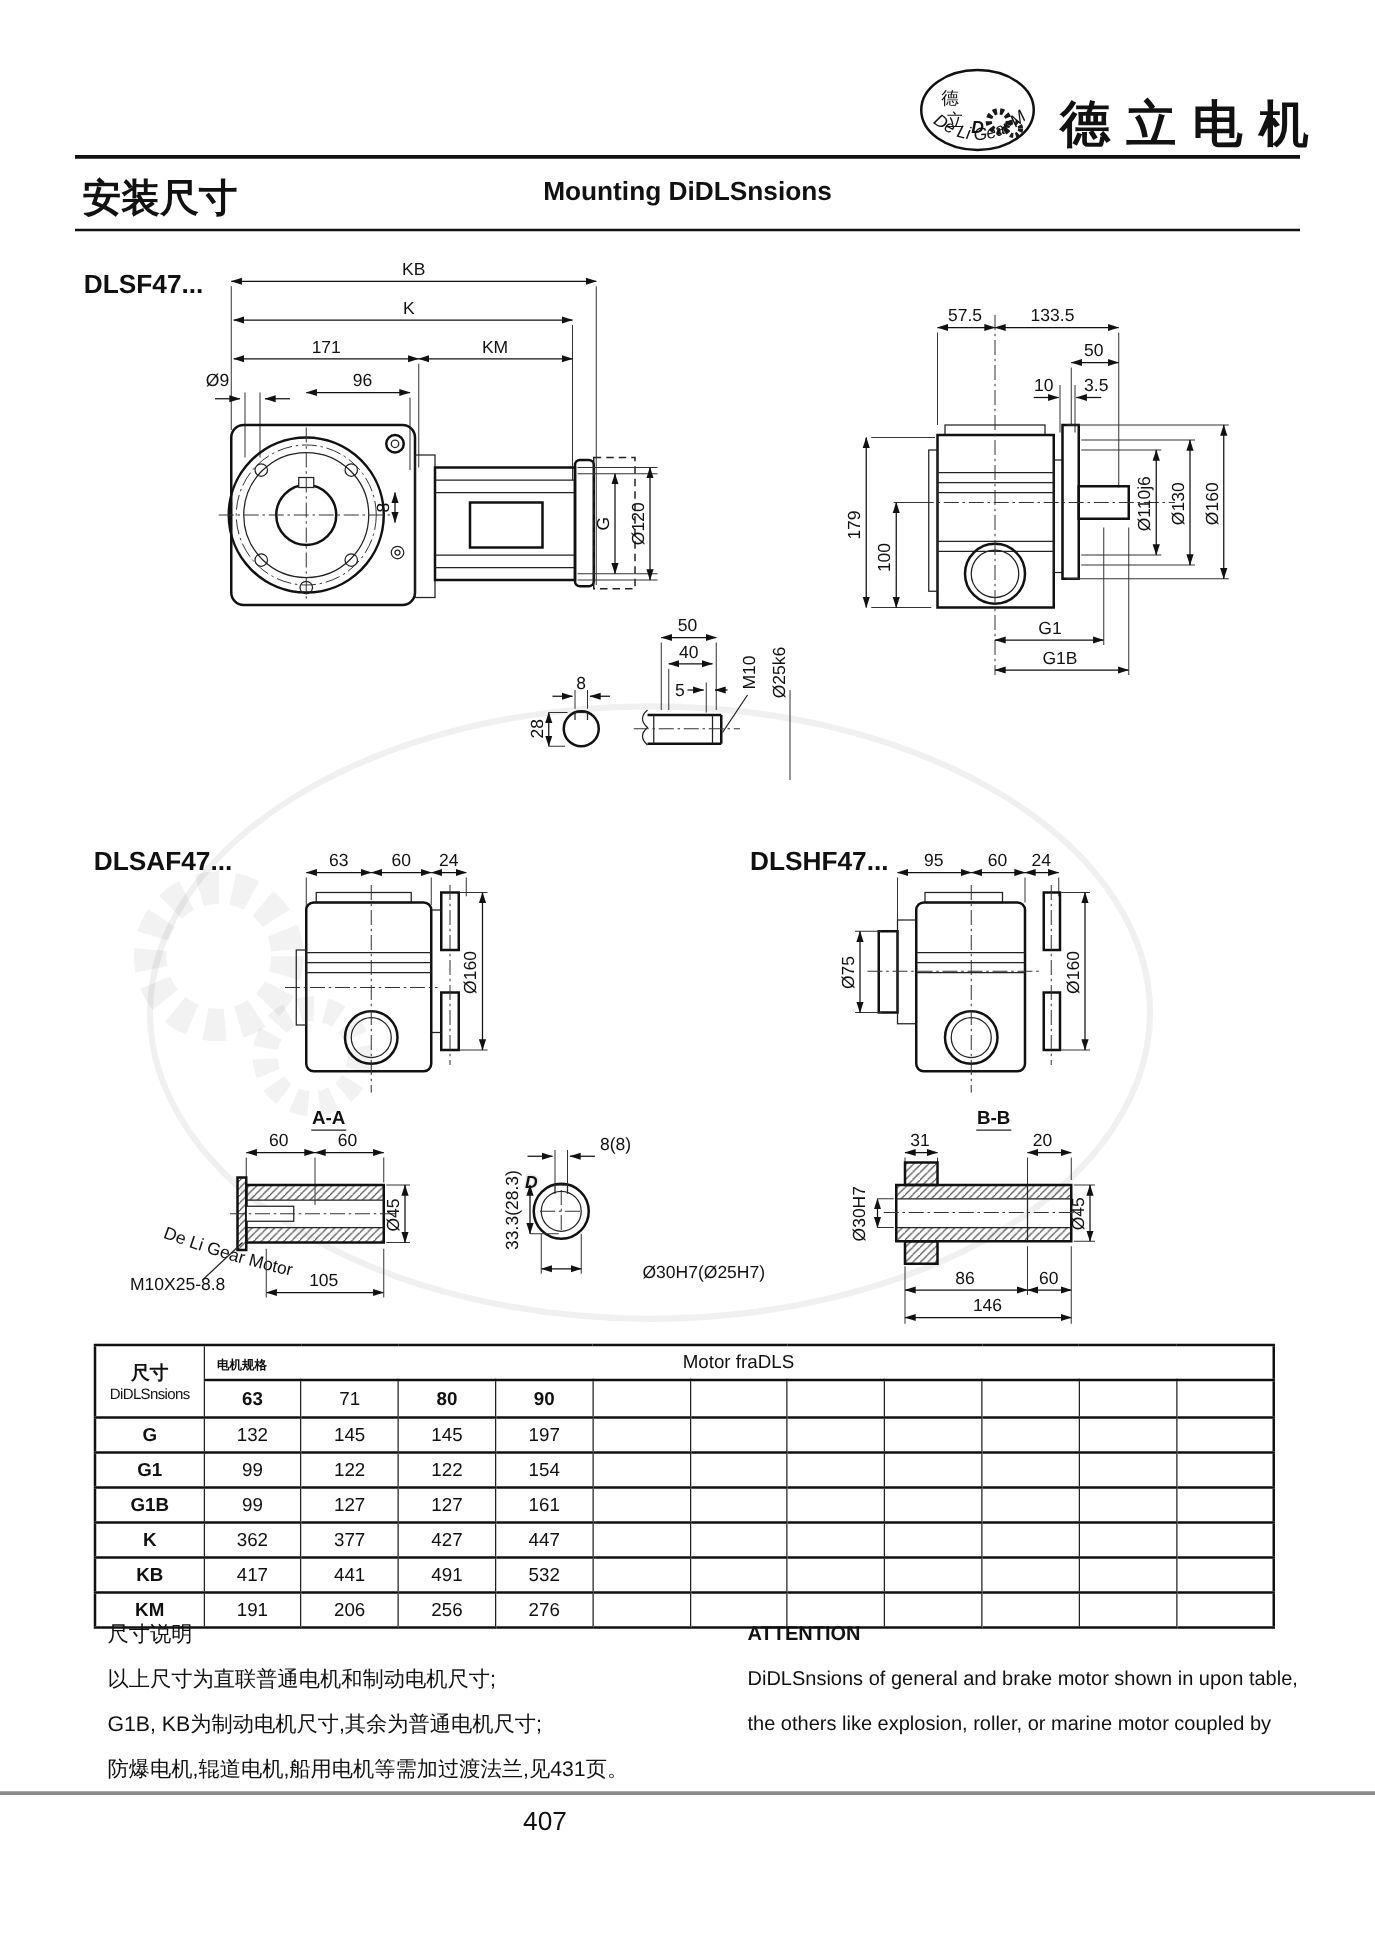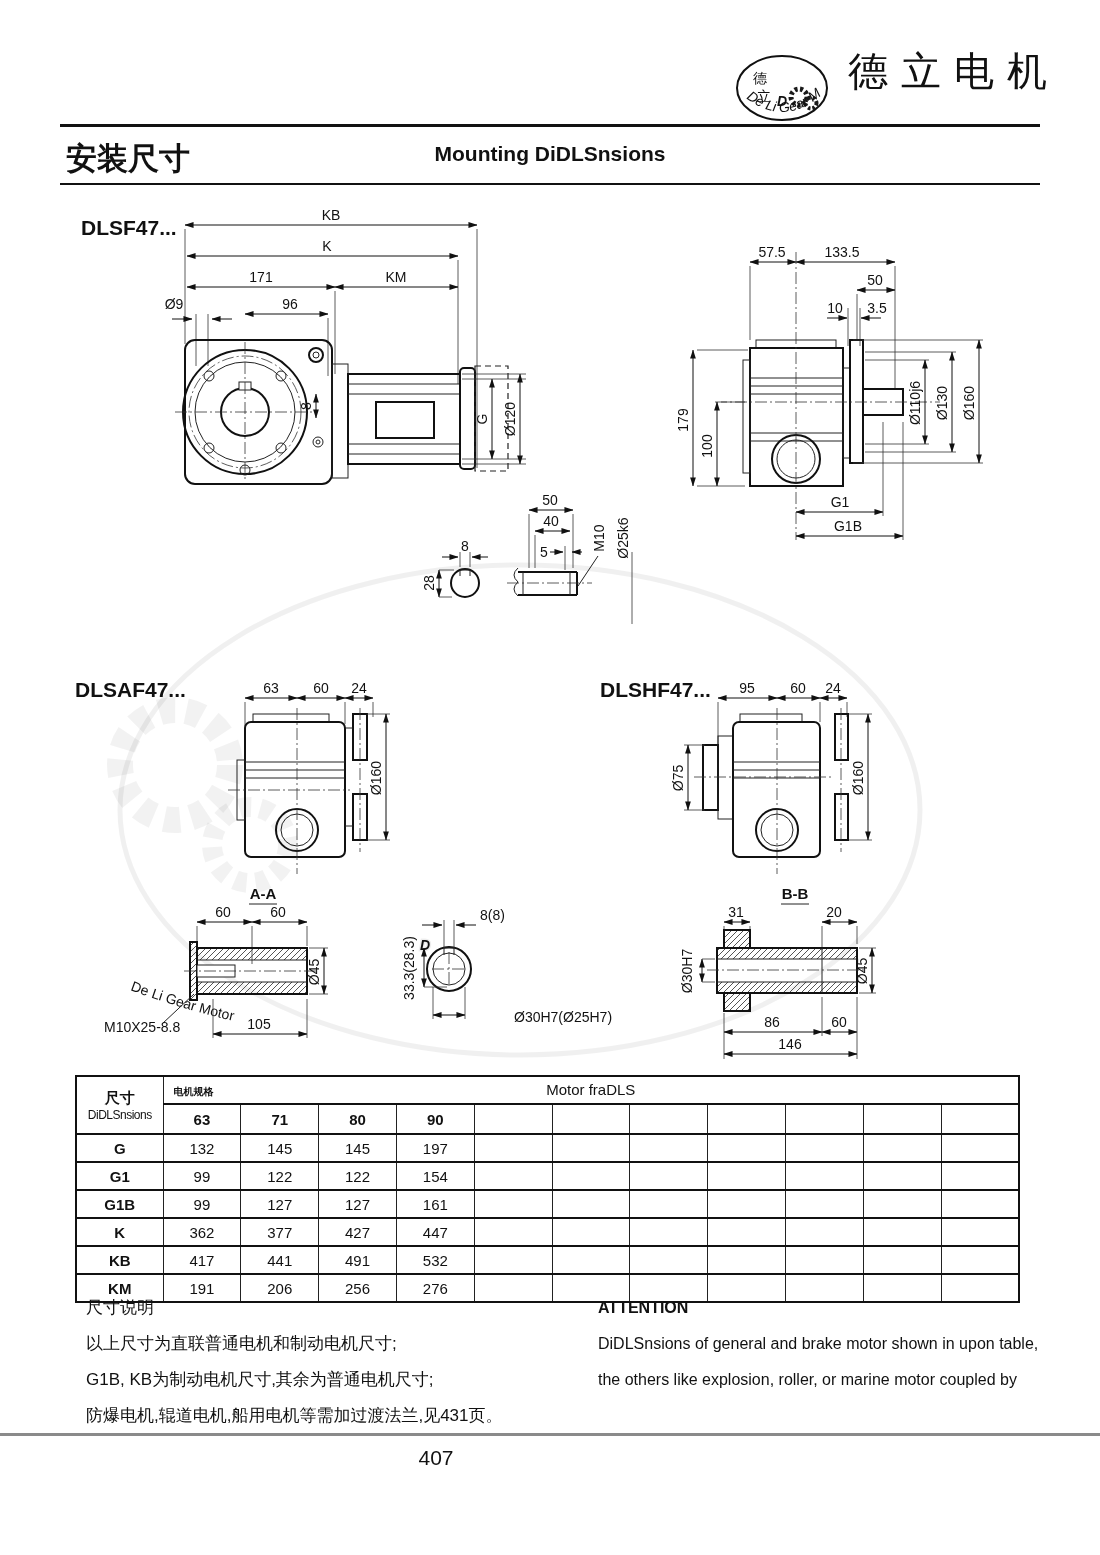--- a/index.html
+++ b/index.html
@@ -4,21 +4,21 @@
 <style>
   html,body{margin:0;padding:0;background:#fff}
   #page{position:relative;width:1100px;height:1555px;background:#fff;overflow:hidden;
         font-family:"Liberation Sans","DejaVu Sans",sans-serif;color:#111}
   
   .rule{position:absolute;background:#111}
   
   #title-cn{position:absolute;left:66px;top:138px;font-size:31px;font-weight:bold;z-index:2}
   #title-en{position:absolute;left:0;top:142px;width:1100px;text-align:center;font-size:21px;font-weight:bold;z-index:2}
   .model-label{position:absolute;font-size:21px;font-weight:bold;z-index:2}
-  #brand{position:absolute;left:848px;top:44px;font-size:40px;font-weight:normal;
+  #brand{position:absolute;left:848px;top:72px;font-size:40px;font-weight:bold;
          font-family:"Liberation Serif","DejaVu Serif",serif;letter-spacing:13px;white-space:nowrap;z-index:2}
   
   svg{position:absolute;z-index:2;overflow:visible}
   svg text{font-family:"Liberation Sans","DejaVu Sans",sans-serif;font-size:14px;fill:#111}
   svg text.slabel{font-size:15px;font-weight:bold}
   .thick{stroke:#111;stroke-width:2;fill:none}
   .thin{stroke:#222;stroke-width:1;fill:none}
   .fillw{fill:#fff}
   .dim{stroke:#111;stroke-width:1;fill:none;marker-start:url(#arr);marker-end:url(#arr)}
   .dime{stroke:#111;stroke-width:1;fill:none;marker-end:url(#arr)}
@@ -89,21 +89,21 @@
       <textPath href="#logoarc">De Li Gear Motor</textPath>
     </text>
   </svg>
   <div id="brand">德立电机</div>
 
   <div class="rule" style="left:60px;top:124px;width:980px;height:3px"></div>
   <div id="title-cn">安装尺寸</div>
   <div id="title-en">Mounting DiDLSnsions</div>
   <div class="rule" style="left:60px;top:183px;width:980px;height:2px"></div>
 
-  <div class="model-label" style="left:81px;top:216px">DLSF47...</div>
+  <div class="model-label" style="left:67px;top:216px">DLSF47...</div>
   <div class="model-label" style="left:75px;top:678px">DLSAF47...</div>
   <div class="model-label" style="left:600px;top:678px">DLSHF47...</div>
 
   <svg style="left:130px;top:216px" width="430" height="292">
     <g>
       <line class="dim" x1="55" y1="9" x2="347" y2="9"></line>
       <line class="ext" x1="55" y1="13" x2="55" y2="128"></line>
       <line class="ext" x1="347" y1="13" x2="347" y2="252"></line>
       <text x="201" y="4" text-anchor="middle">KB</text>
     </g>
@@ -561,21 +561,21 @@
           <div class="l1">尺寸</div>
           <div class="l2">DiDLSnsions</div>
         </th>
         <th class="group" colspan="11">
           <span class="gcn">电机规格</span>
           <span class="gen">Motor fraDLS</span>
         </th>
       </tr>
       <tr id="col-row">
           <th style="font-weight: bold;">63</th>
-          <th style="font-weight: bold;">71</th>
+          <th style="font-weight: normal;">71</th>
           <th style="font-weight: bold;">80</th>
           <th style="font-weight: bold;">90</th>
           <th style="font-weight: bold;"></th>
           <th style="font-weight: bold;"></th>
           <th style="font-weight: bold;"></th>
           <th style="font-weight: bold;"></th>
           <th style="font-weight: bold;"></th>
           <th style="font-weight: bold;"></th>
           <th style="font-weight: bold;"></th>
         </tr>

